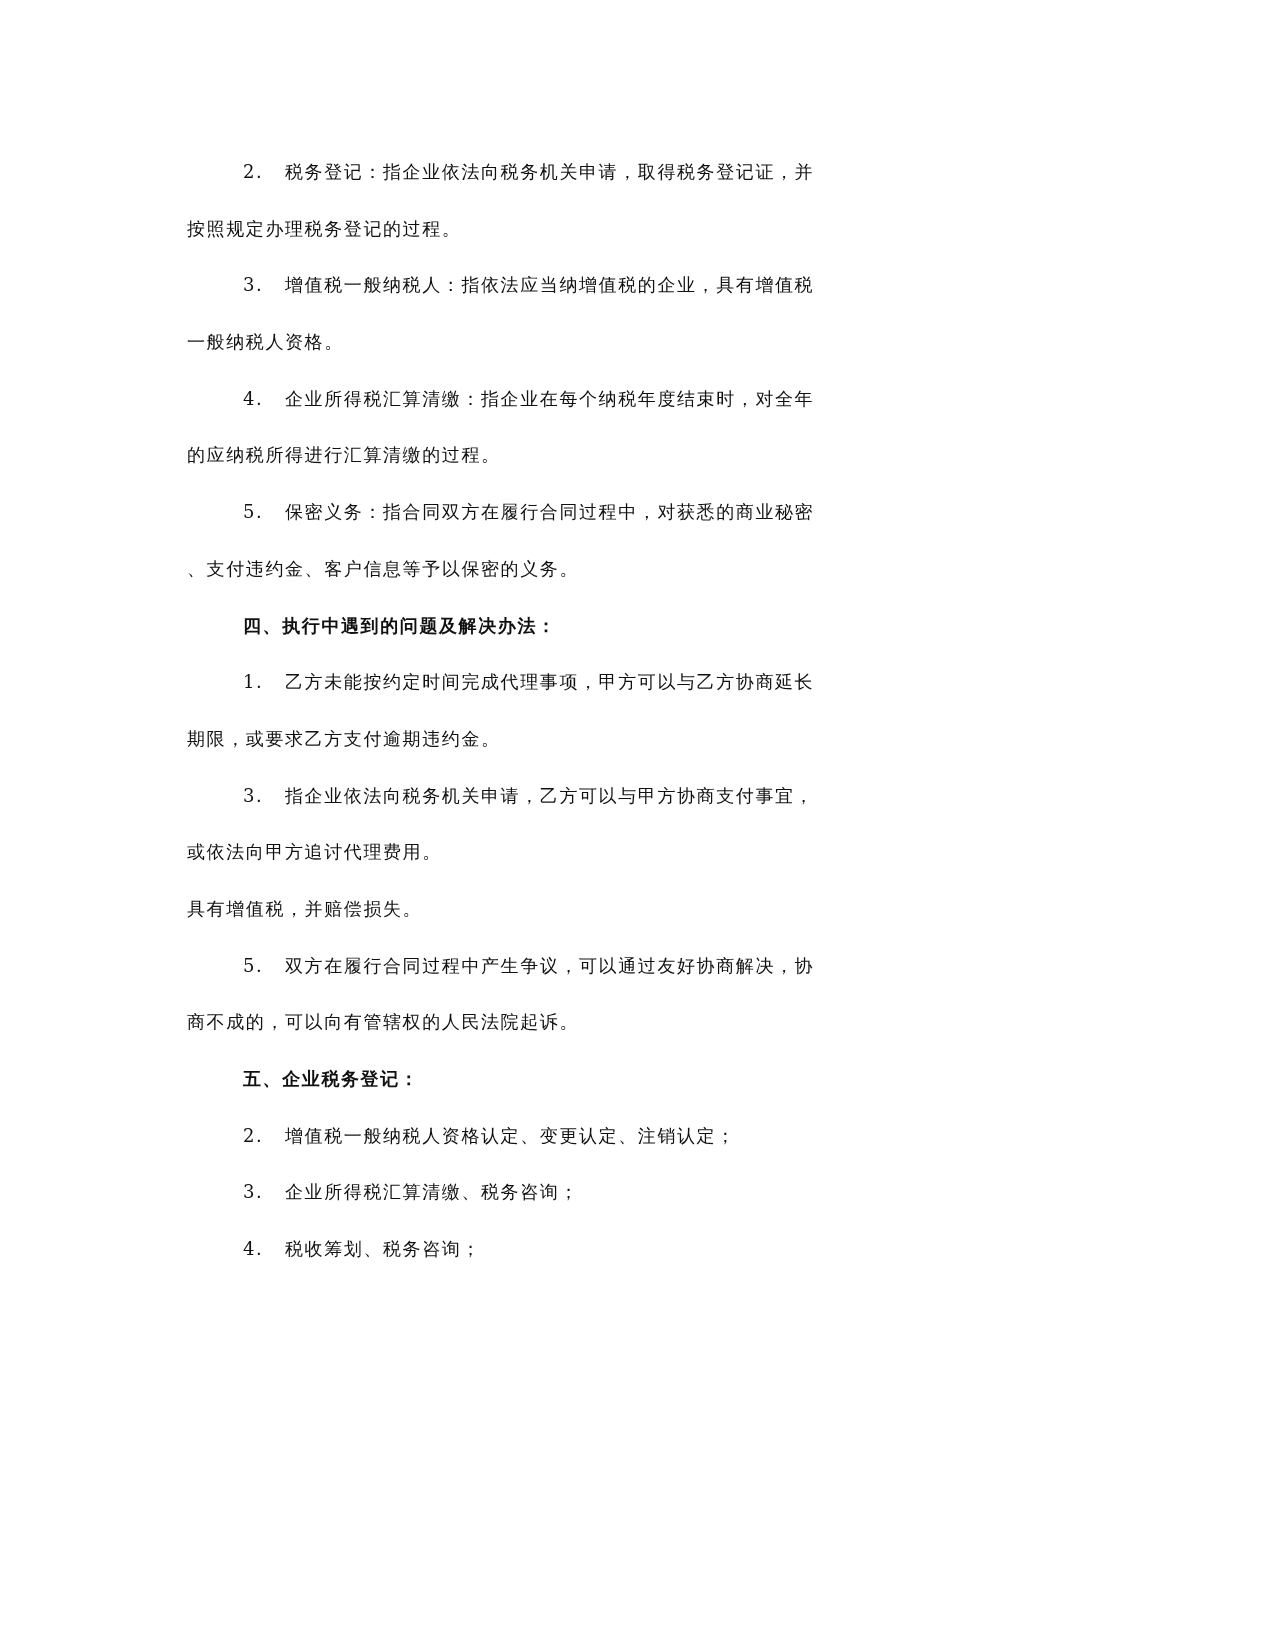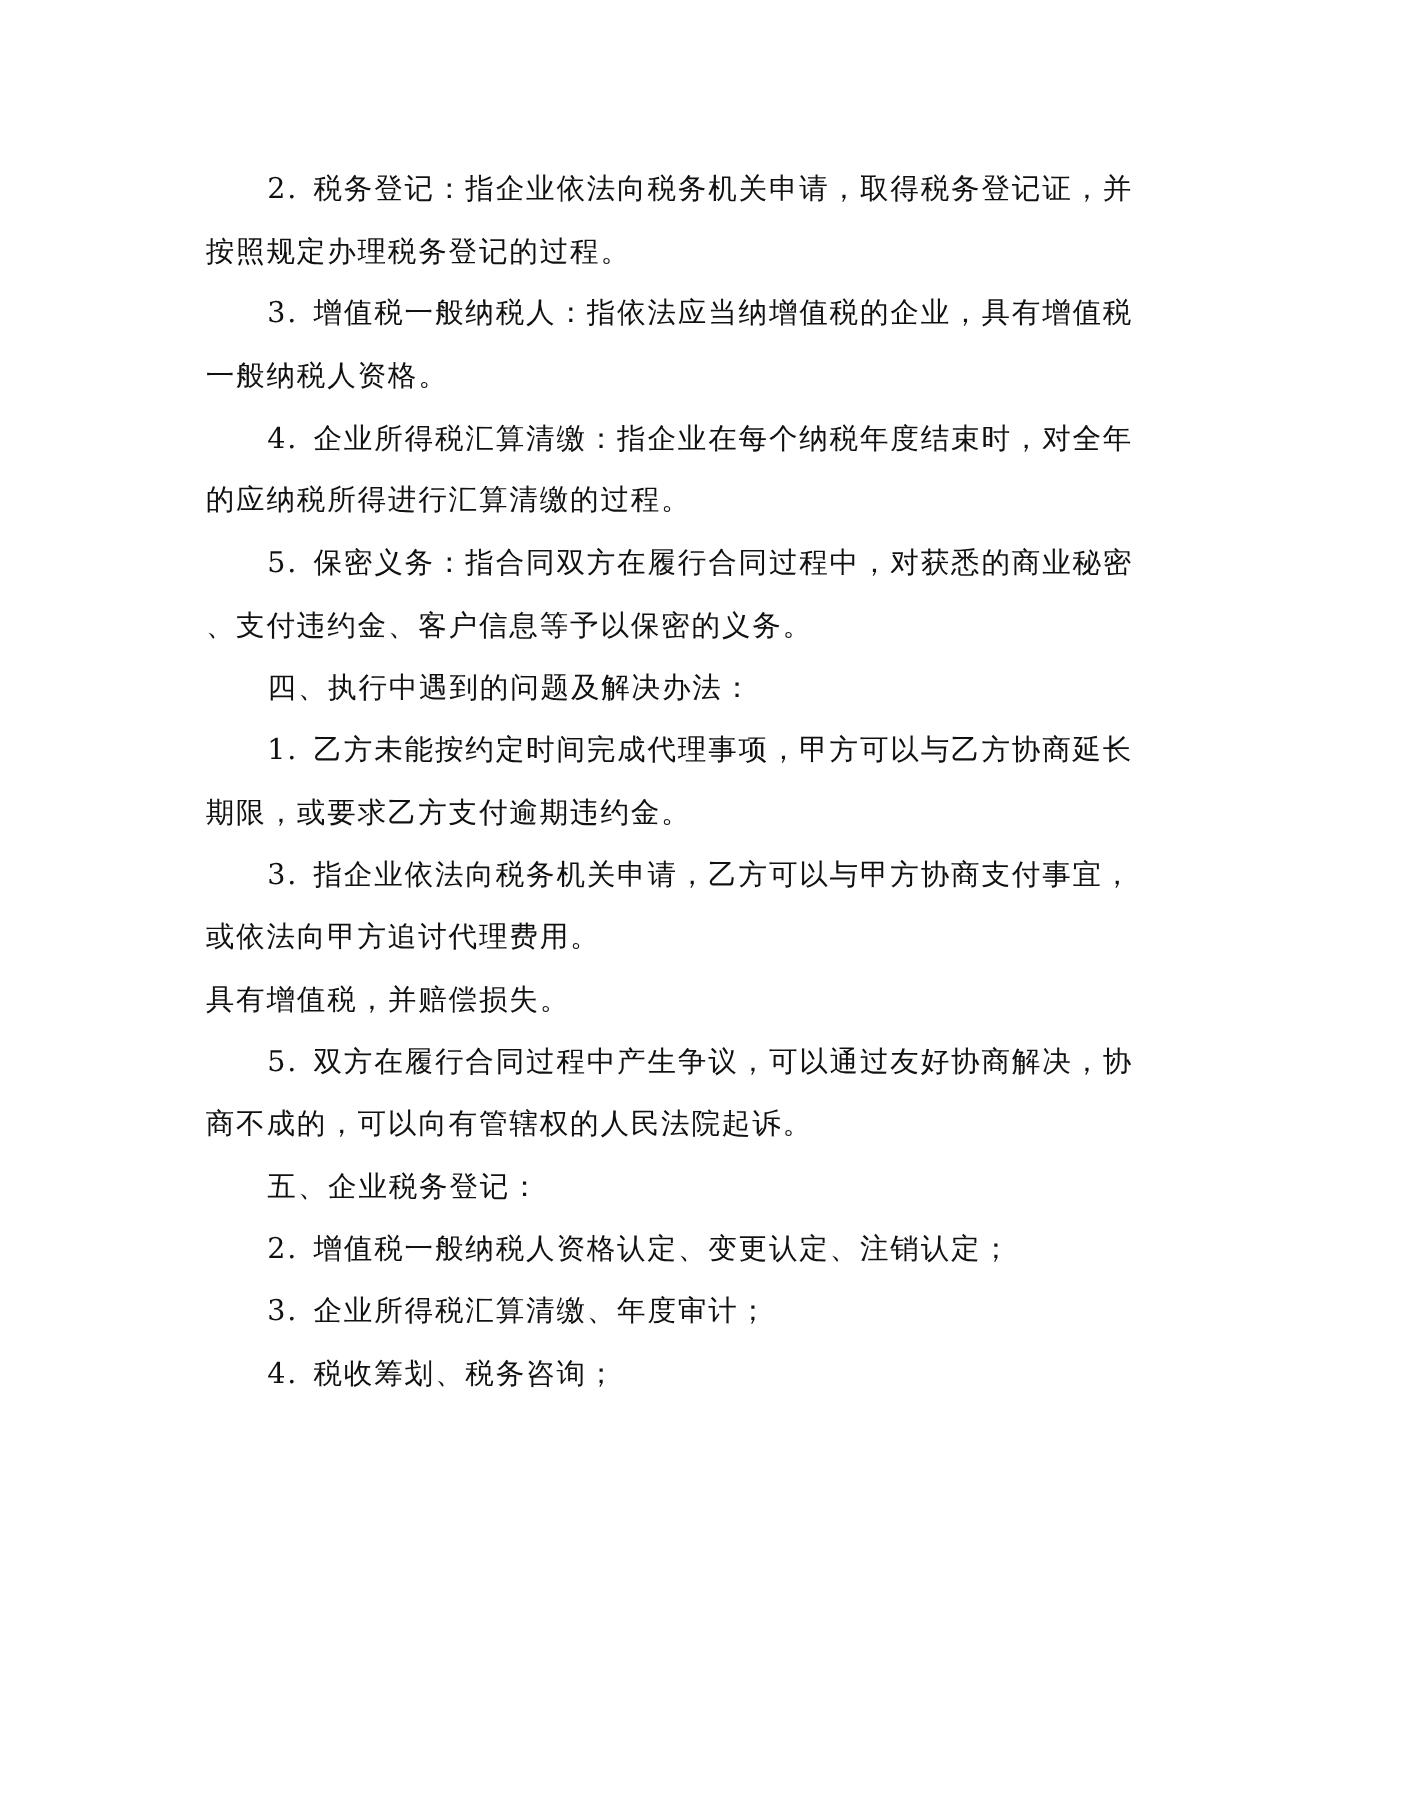--- a/index.html
+++ b/index.html
@@ -17,29 +17,29 @@
     }
     .page {
       position: absolute;
       left: 187px;
       top: 144px;
       width: 890px;
     }
     .line {
       height: 56.7px;
       line-height: 56.7px;
-      font-size: 26px;
+      font-size: 18px;
       white-space: nowrap;
       letter-spacing: 1.6px;
     }
     .indent {
       padding-left: 56px;
     }
     .heading {
-      font-weight: normal;
+      font-weight: bold;
       font-family: "DejaVu Sans", "Liberation Sans", sans-serif;
     }
     .num {
       display: inline-block;
       width: 42px;
     }
   </style>
 </head>
 <body>
 
@@ -74,16 +74,16 @@
   <div>
     <div class="line">具有增值税，并赔偿损失。</div>
   </div>
   <div>
     <div class="line indent"><span class="num">5.</span><span>双方在履行合同过程中产生争议，可以通过友好协商解决，协</span></div>
     <div class="line">商不成的，可以向有管辖权的人民法院起诉。</div>
   </div>
 
   <div class="line indent heading">五、企业税务登记：</div>
   <div class="line indent"><span class="num">2.</span><span>增值税一般纳税人资格认定、变更认定、注销认定；</span></div>
-  <div class="line indent"><span class="num">3.</span><span>企业所得税汇算清缴、年度审计；</span></div>
+  <div class="line indent"><span class="num">3.</span><span>企业所得税汇算清缴、税务咨询；</span></div>
   <div class="line indent"><span class="num">4.</span><span>税收筹划、税务咨询；</span></div>
 
 </div>
 
 </body></html>

